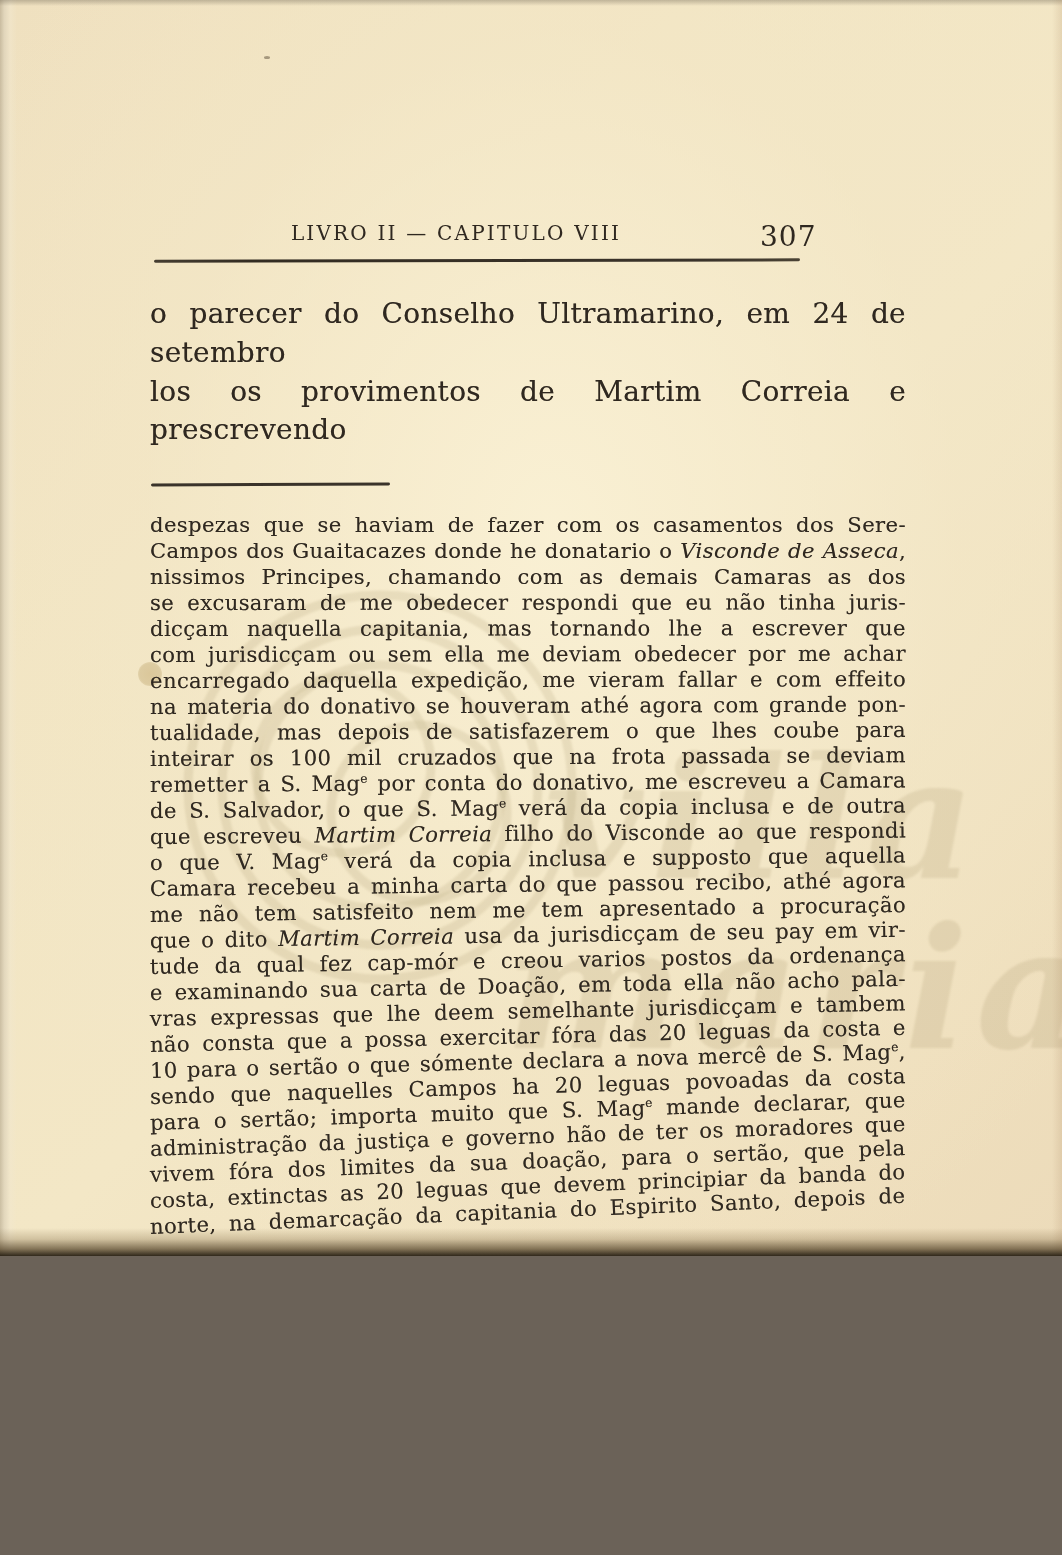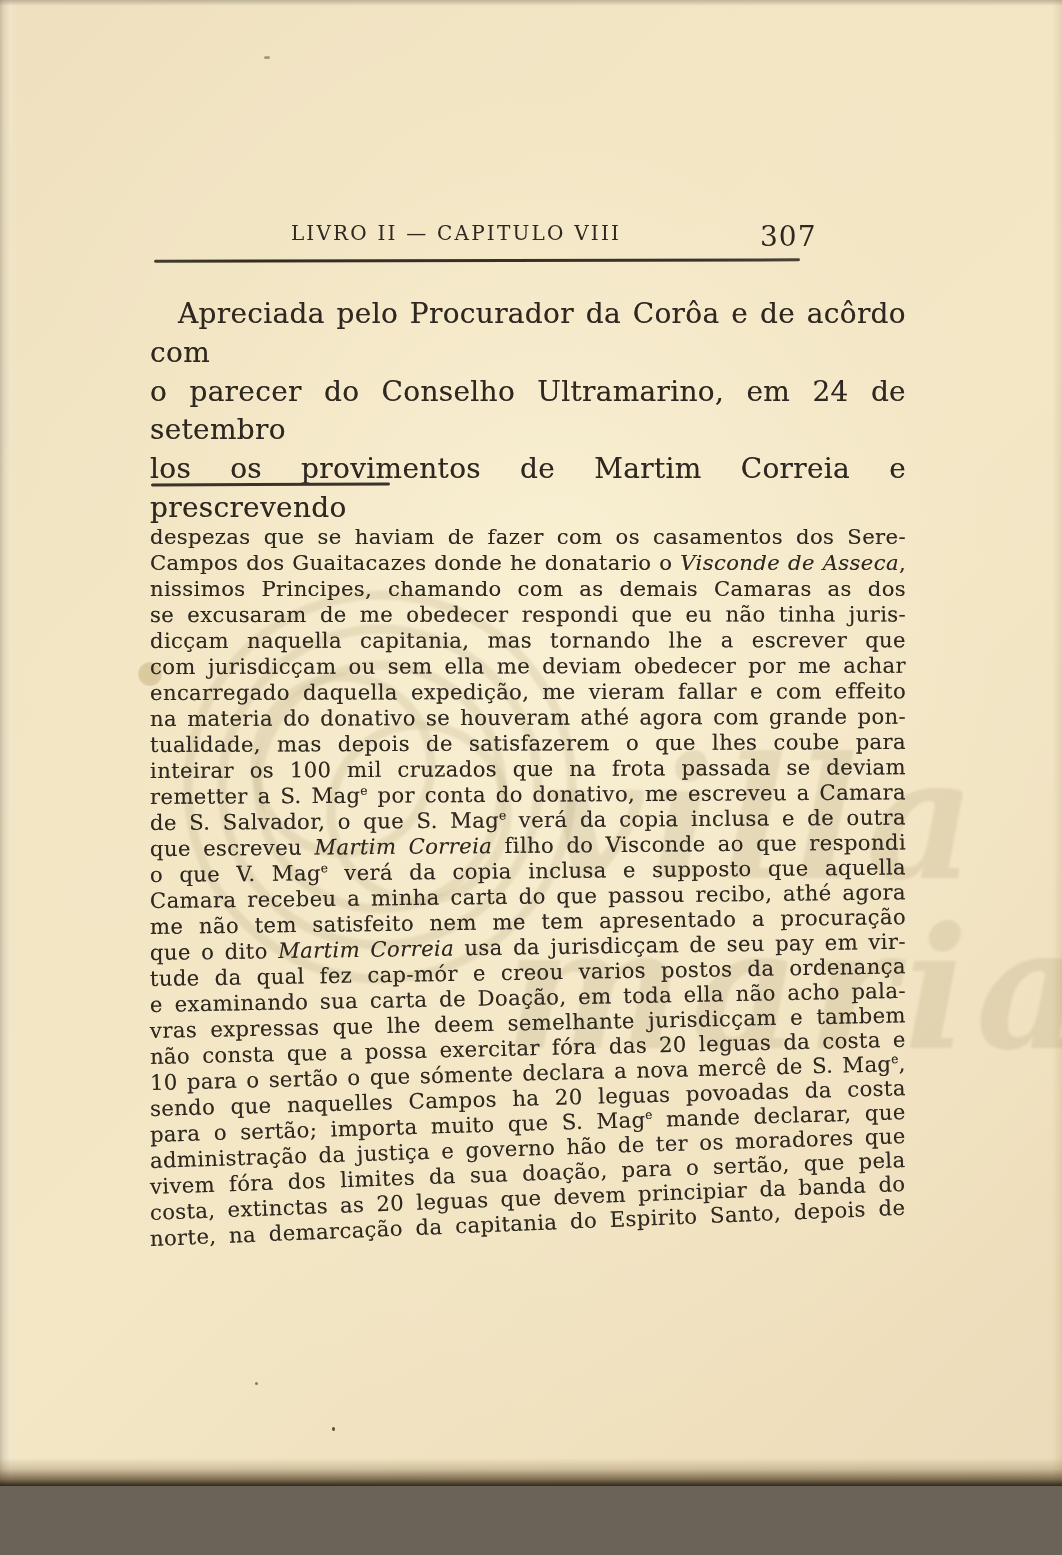--- a/index.html
+++ b/index.html
@@ -1,18 +1,18 @@
 <!DOCTYPE html>
 <html><head>
 <meta charset="utf-8">
 <style>
   html,body{margin:0;padding:0;background:#6b6258;}
   .page{
     position:relative;
-    width:1062px;height:1486px;
+    width:1062px;height:1256px;
     margin:0 auto;
     overflow:hidden;
     font-family:"DejaVu Serif","Liberation Serif",serif;
     color:#2f2820;
     background:
       radial-gradient(ellipse 900px 1100px at 52% 42%, rgba(250,241,213,0.9) 0%, rgba(243,231,199,0.55) 45%, rgba(0,0,0,0) 75%),
       linear-gradient(135deg, #efe0bf 0%, #f2e5c3 30%, #f3e7c6 55%, #efdfbd 85%, #ecdbba 100%);
   }
   
   .edge-left{position:absolute;left:0;top:0;bottom:0;width:17px;
@@ -46,21 +46,21 @@
   
   .main-text{position:absolute;top:295px;left:150px;width:756px;
     font-size:28px;line-height:38.8px;letter-spacing:0.3px;
     text-shadow:0 0 0.5px rgba(47,40,32,0.5);}
   .main-text .line{text-align:justify;text-align-last:justify;white-space:normal;}
   .main-text .line.indent{text-indent:28px;}
 
   
   .footnote-rule{position:absolute;top:483px;left:151px;width:239px;height:2.6px;
     background:#3a332a;border-radius:2px;transform:rotate(-0.2deg);}
-  .footnote{position:absolute;top:524px;left:150px;width:756px;
+  .footnote{position:absolute;top:512px;left:150px;width:756px;
     font-size:21.2px;line-height:26px;letter-spacing:0.35px;
     text-shadow:0 0 0.4px rgba(47,40,32,0.45);}
   .footnote .fn-line{text-align:justify;text-align-last:justify;
     transform:rotate(var(--tilt,0deg));transform-origin:0 55%;}
   sup{font-size:0.58em;line-height:0;vertical-align:super;letter-spacing:0;}
   i{font-style:italic;}
 </style>
 </head>
 <body>
 
@@ -80,21 +80,20 @@
     <span class="wm-word w2">maria</span>
   </div>
 
   <div class="content">
 
     <div class="running-header-title">LIVRO II — CAPITULO VIII</div>
     <div class="running-header-page">307</div>
     <div class="header-rule"></div>
 
     <div class="main-text" id="main-text">
-        <div class="line indent">Apreciada pelo Procurador da Corôa e de acôrdo com</div>
         <div class="line">o parecer do Conselho Ultramarino, em 24 de setembro</div>
         <div class="line">los os provimentos de Martim Correia e prescrevendo</div>
       </div>
 
     <div class="footnote-rule"></div>
     <div class="footnote" id="footnote">
         <div class="fn-line" style="--tilt: 0.000deg;">despezas que se haviam de fazer com os casamentos dos Sere-</div>
         <div class="fn-line" style="--tilt: -0.020deg;">Campos dos Guaitacazes donde he donatario o <i>Visconde de Asseca</i>,</div>
         <div class="fn-line" style="--tilt: -0.007deg;">nissimos Principes, chamando com as demais Camaras as dos</div>
         <div class="fn-line" style="--tilt: -0.040deg;">se excusaram de me obedecer respondi que eu não tinha juris-</div>

